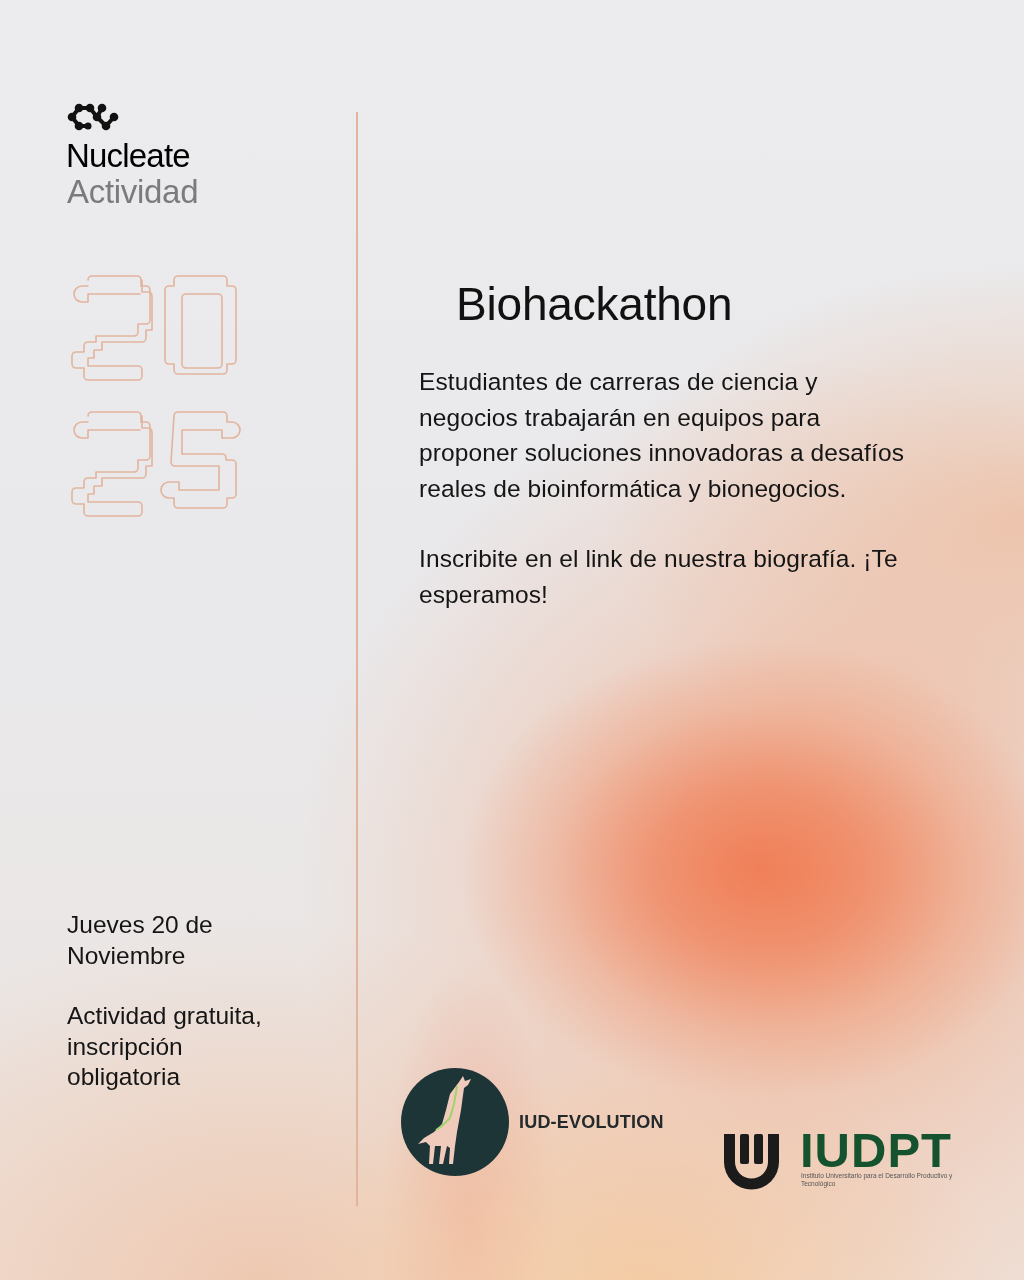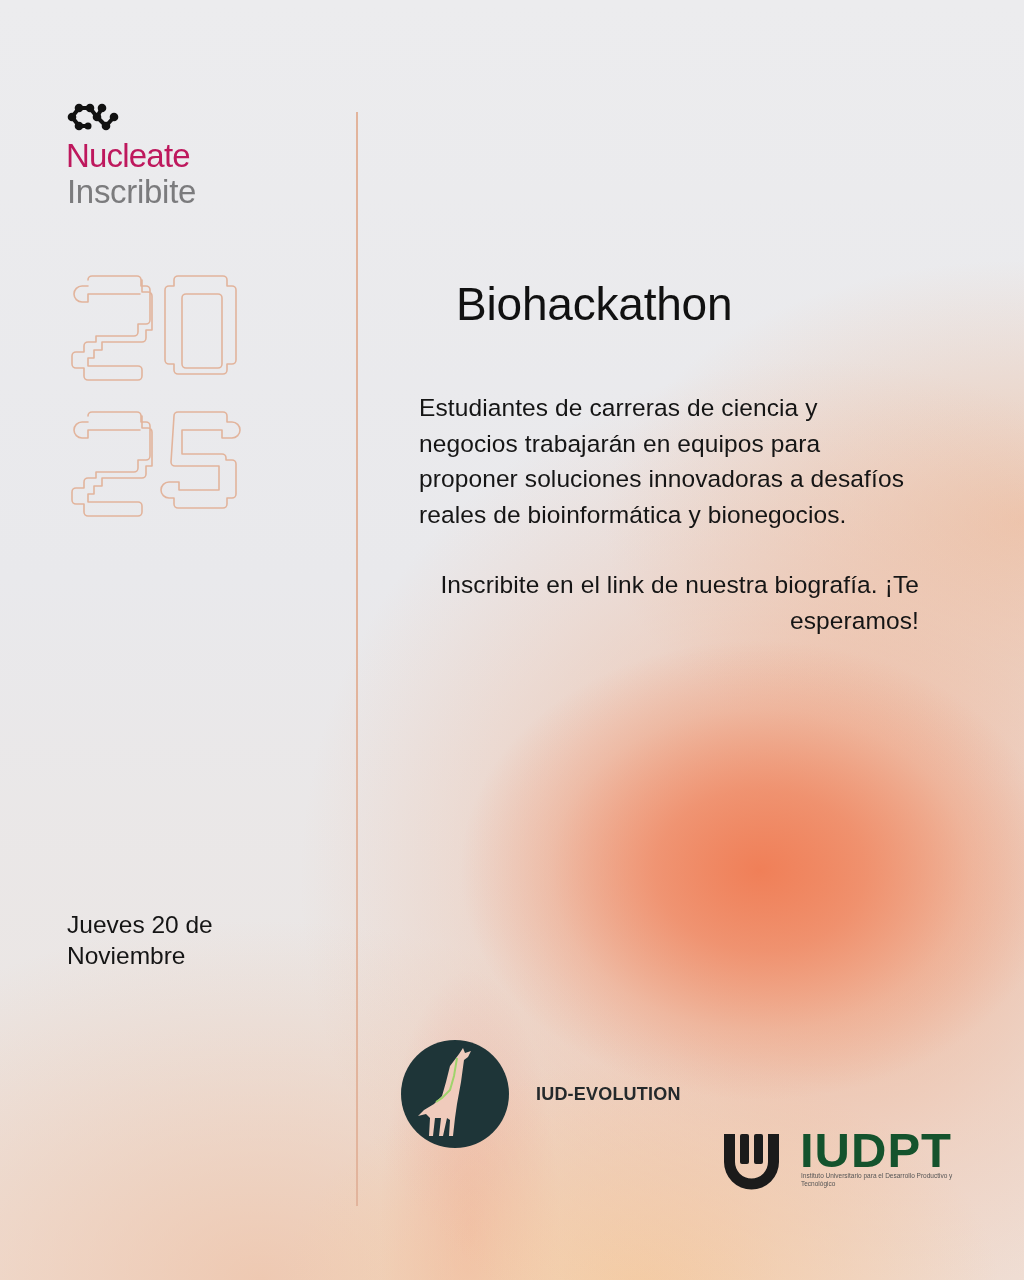--- a/index.html
+++ b/index.html
@@ -21,21 +21,21 @@
         radial-gradient(ellipse 90px 260px at 470px 1230px, rgba(238,150,140,0.55) 0%, rgba(238,160,150,0) 100%),
         linear-gradient(180deg, #ececee 0%, #e9e9ec 45%, #ebe6e4 80%, #efe3dc 100%);
     }
     .layer { position: absolute; inset: 0; }
 
     
     .logo { position: absolute; left: 66px; top: 102px; }
     .logo-mark { width: 54px; height: 30px; display: block; }
     .logo-name {
       position: absolute; left: 0; top: 36px; white-space: nowrap;
-      font-size: 33px; font-weight: 400; letter-spacing: -0.8px; color: #be185d;
+      font-size: 33px; font-weight: 400; letter-spacing: -0.8px; color: #000000;
       line-height: 36px;
     }
     .logo-sub {
       position: absolute; left: 1px; top: 72px; white-space: nowrap;
       font-size: 33px; font-weight: 400; letter-spacing: -0.3px; color: #7b7b7d;
       line-height: 36px;
     }
 
     .year-art { position: absolute; left: 66px; top: 268px; width: 176px; height: 252px; }
 
@@ -44,32 +44,32 @@
       background: #e2b49c;
     }
 
     .title {
       position: absolute; left: 418px; top: 276px;
       font-size: 46px; font-weight: 400; letter-spacing: -0.2px; color: #111;
       line-height: 56px; white-space: nowrap; margin-left: 38px;
     }
     .desc {
       position: absolute; left: 419px; top: 364px; width: 500px;
-      font-size: 24.5px; line-height: 35.5px; color: #151515; letter-spacing: 0.1px; margin-top: 26px;
+      font-size: 24.5px; line-height: 35.5px; color: #151515; letter-spacing: 0.1px;
     }
-    .desc p + p { margin-top: 35px; text-align: right; }
+    .desc p + p { margin-top: 35px; }
 
     .details {
       position: absolute; left: 67px; top: 910px; width: 270px;
       font-size: 24.5px; line-height: 30.5px; color: #151515;
     }
     .details p { white-space: pre-line; }
     .details p + p { margin-top: 30px; }
 
-    .evo-logo { position: absolute; left: 401px; top: 1040px; display: flex; align-items: center; gap: 17px; }
+    .evo-logo { position: absolute; left: 401px; top: 1068px; display: flex; align-items: center; }
     .evo-circle { width: 108px; height: 108px; border-radius: 50%; background: #1e3538; position: relative; overflow: hidden; }
     .evo-circle svg { position: absolute; left: 0; top: 0; }
     .evo-text {
       margin-left: 10px; font-size: 18px; font-weight: 700; color: #24292b; letter-spacing: 0.2px;
       white-space: nowrap;
     }
 
     .iudpt-logo { position: absolute; left: 720px; top: 1128px; }
     .iudpt-mark { position: absolute; left: 0; top: 2px; width: 63px; height: 64px; }
     .iudpt-name {
@@ -104,21 +104,21 @@
         <circle cx="13" cy="24" r="4.3" stroke="none"></circle>
         <circle cx="24" cy="6" r="4.3" stroke="none"></circle>
         <circle cx="22" cy="24" r="3.5" stroke="none"></circle>
         <circle cx="31" cy="15" r="4.3" stroke="none"></circle>
         <circle cx="36" cy="6" r="4.3" stroke="none"></circle>
         <circle cx="40" cy="24" r="4.3" stroke="none"></circle>
         <circle cx="48" cy="15" r="4.3" stroke="none"></circle>
       </g>
     </svg>
     <div class="logo-name">Nucleate</div>
-    <div class="logo-sub">Inscribite</div>
+    <div class="logo-sub">Actividad</div>
   </div>
 
   <svg class="year-art" viewBox="0 0 176 252" fill="none" stroke="#e2b49c" stroke-width="1.6" stroke-linejoin="round" stroke-linecap="round">
 
     <path d="M22 12 a4 4 0 0 1 4-4 h45 a4 4 0 0 1 4 4 v6 h5 a4 4 0 0 1 4 4 v30 a4 4 0 0 1-4 4 h-8 v8 a4 4 0 0 1-4 4 h-38 v6 h-8 a4 4 0 0 0-4 4 v6 h-8 a4 4 0 0 0-4 4 v8 a4 4 0 0 0 4 4 h8 v8 a4 4 0 0 0 4 4 h50 a4 4 0 0 0 4-4 v-6 a4 4 0 0 0-4-4 h-50 v-8 h6 v-8 h8 v-8 h40 a4 4 0 0 0 4-4 v-8 h6 V28 a4 4 0 0 0-4-4 h-6 V12"></path>
     <path d="M22 18 h-6 a8 8 0 1 0 0 16 h6 V26 h52"></path>
 
     <path d="M108 12 a4 4 0 0 1 4-4 h45 a4 4 0 0 1 4 4 v6 h5 a4 4 0 0 1 4 4 v70 a4 4 0 0 1-4 4 h-5 v6 a4 4 0 0 1-4 4 h-45 a4 4 0 0 1-4-4 v-6 h-5 a4 4 0 0 1-4-4 V22 a4 4 0 0 1 4-4 h5 Z"></path>
     <path d="M116 30 a4 4 0 0 1 4-4 h32 a4 4 0 0 1 4 4 v66 a4 4 0 0 1-4 4 h-32 a4 4 0 0 1-4-4 Z"></path>
 
@@ -133,20 +133,23 @@
   <h1 class="title">Biohackathon</h1>
 
   <div class="desc">
     <p>Estudiantes de carreras de ciencia y negocios trabajarán en equipos para proponer soluciones innovadoras a desafíos reales de bioinformática y bionegocios.</p>
     <p>Inscribite en el link de nuestra biografía. ¡Te esperamos!</p>
   </div>
 
   <div class="details">
     <p>Jueves 20 de
 Noviembre</p>
+    <p>Actividad gratuita,
+inscripción
+obligatoria</p>
   </div>
 
   <div class="evo-logo">
     <div class="evo-circle">
       <svg width="108" height="108" viewBox="0 0 108 108">
         <path d="M58 14 l4-6 2 5 6-2 -3 6 -4 3 -3 22 -4 22 -2 14 -2 18 h-4 l1-16 -3-2 -4 18 h-4 l2-18 -6 0 -2 18 h-4 l1-18 -4-4 -8 2 6-6 10-6 8-8 4-14 4-16 z" fill="#f0cbbc"></path>
         <path d="M56 18 l-3 18 -4 14 -8 8 -6 4" fill="none" stroke="#9fd36b" stroke-width="2"></path>
       </svg>
     </div>
     <div class="evo-text">IUD-EVOLUTION</div>

